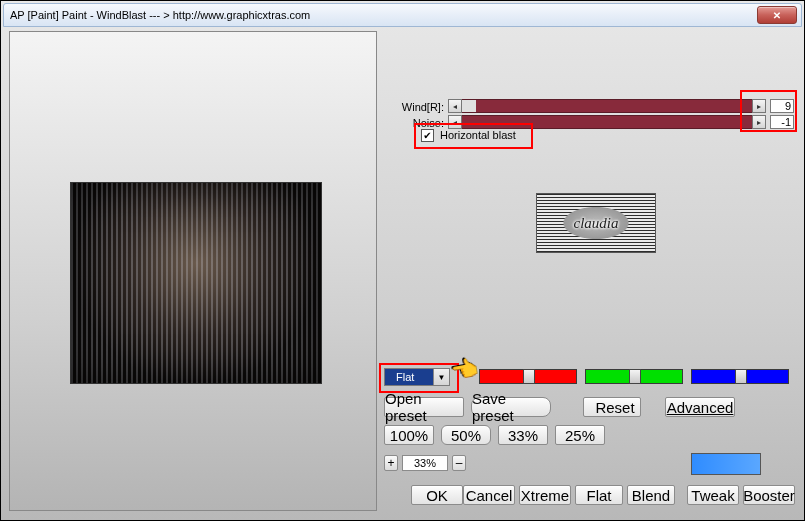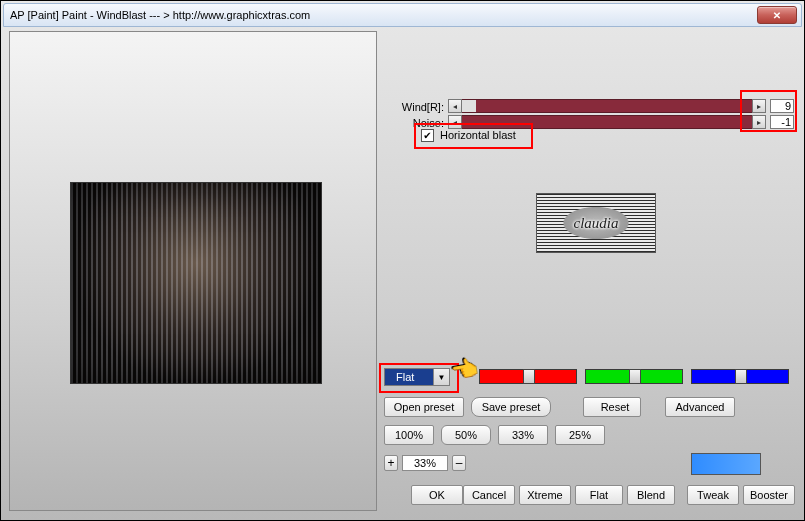--- a/index.html
+++ b/index.html
@@ -237,21 +237,21 @@
   
   .btn {
     position: absolute;
     height: 20px;
     background: linear-gradient(180deg,#fdfdfd,#e3e3e3);
     border: 1px solid #8b8b8b;
     box-sizing: border-box;
     display: flex;
     align-items: center;
     justify-content: center;
-    font-size: 11px;
+    font-size: 15px;
     border-radius: 2px;
     box-shadow: inset 0 1px 0 #fff;
   }
   .small-btn {
     position: absolute;
     width: 14px;
     height: 16px;
     background: linear-gradient(180deg,#fafafa,#dcdcdc);
     border: 1px solid #8b8b8b;
     box-sizing: border-box;
@@ -337,21 +337,21 @@
   <div class="cslider" style="left:584px; background:#00e000;">
     <div class="thumb" style="left:43px;"></div>
   </div>
   <div class="cslider" style="left:690px; background:#0000ff;">
     <div class="thumb" style="left:43px;"></div>
   </div>
 
   <div class="btn" style="left:383px; top:396px; width:80px;">Open preset</div>
   <div class="btn" style="left:470px; top:396px; width:80px;border-radius:8px;">Save preset</div>
   <div class="btn" style="left:582px; top:396px; width:58px;padding-left:6px;">Reset</div>
-  <div class="btn" style="left:664px; top:396px; width:70px;">Advanced</div>
+  <div class="btn" style="left:664px; top:396px; width:70px;text-decoration:underline;">Advanced</div>
 
   <div class="btn" style="left:383px; top:424px; width:50px;">100%</div>
   <div class="btn" style="left:440px; top:424px; width:50px;border-radius:6px;">50%</div>
   <div class="btn" style="left:497px; top:424px; width:50px;">33%</div>
   <div class="btn" style="left:554px; top:424px; width:50px;">25%</div>
 
   <div class="small-btn" style="left:383px; top:454px;">+</div>
   <div class="zoom-val" style="left:401px; top:454px; width:46px;">33%</div>
   <div class="small-btn" style="left:451px; top:454px;">–</div>
 

